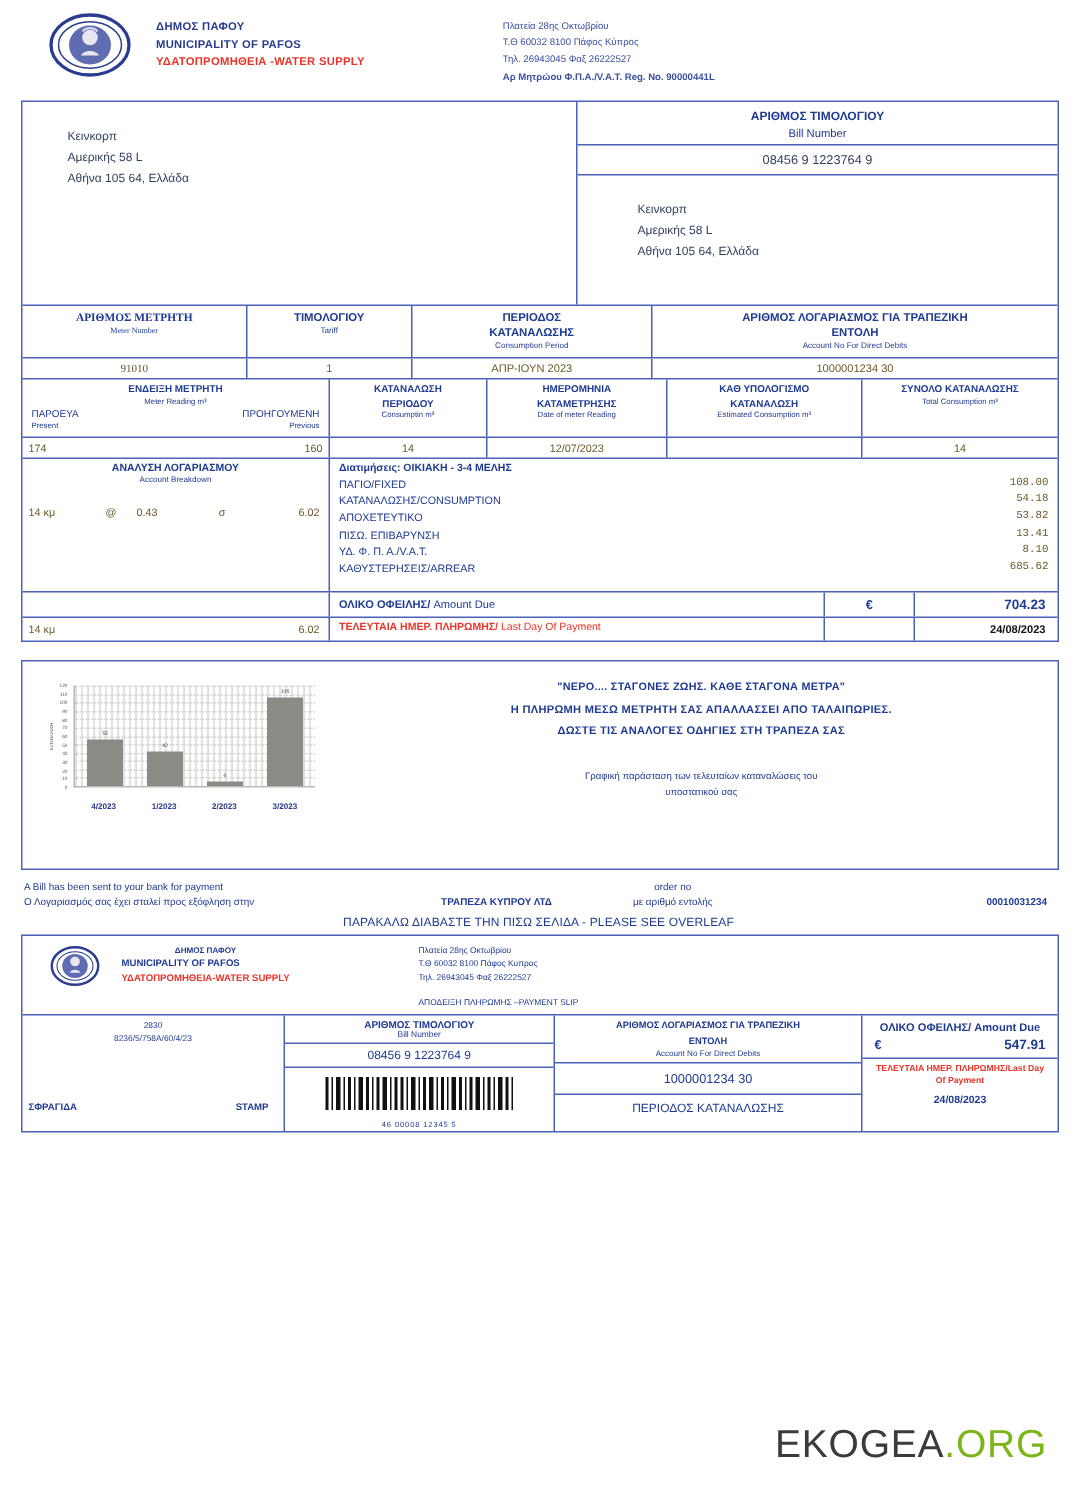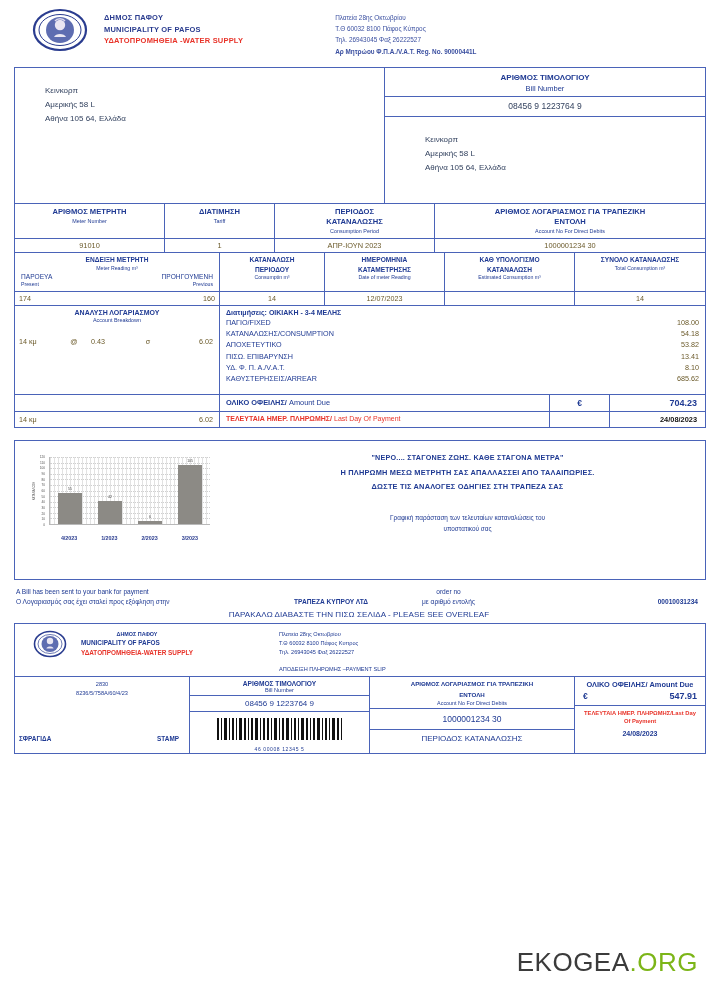--- a/index.html
+++ b/index.html
@@ -41,21 +41,21 @@
                  border-top:1px solid #4a63b8; border-bottom:1px solid #4a63b8; color:#33425f;}
   .billno .addr2 { padding:16px 0 0 40px; line-height:1.75; }
   .billno .addr2 div { font-size:8px; color:#33425f; }
 
   
   .mh { display:flex; border-top:1px solid #4a63b8; }
   .mh > div { border-right:1px solid #4a63b8; padding:3px 2px 3px; text-align:center; }
   .mh > div:last-child { border-right:none; }
   .mh .gr { font-size:7.6px; font-weight:bold; line-height:1.35; }
   .mh .en { font-size:5.4px; line-height:1.5; }
-  .c1 { width:150px; } .c2 { width:110px; } .c3 { width:160px; } .c4 { flex:1; }
+  .c1 { width:150px;font-family:Liberation Serif, serif; } .c2 { width:110px; } .c3 { width:160px; } .c4 { flex:1; }
 
   .mv { display:flex; border-top:1px solid #4a63b8; }
   .mv > div { border-right:1px solid #4a63b8; text-align:center; font-size:7.4px; padding:2px 0; color:#6b5a2a; }
   .mv > div:last-child { border-right:none; }
 
   
   .rh { display:flex; border-top:1px solid #4a63b8; }
   .rh > div { border-right:1px solid #4a63b8; text-align:center; padding:2px 2px; }
   .rh > div:last-child { border-right:none; }
   .rh .gr { font-size:6.6px; font-weight:bold; line-height:1.4; }
@@ -77,21 +77,21 @@
   .bd-left .sub { text-align:center; font-size:5.4px; padding-top:1px; }
   .bd-left .calc { display:flex; font-size:7.2px; color:#6b5a2a; padding:14px 6px 0 4px; }
   .bd-left .calc span:nth-child(1){ width:38px; }
   .bd-left .calc span:nth-child(2){ width:34px; text-align:center;}
   .bd-left .calc span:nth-child(3){ width:42px; text-align:left;}
   .bd-left .calc span:nth-child(4){ width:30px; text-align:center;}
   .bd-left .calc span:nth-child(5){ flex:1; text-align:right;}
   .bd-right { flex:1; }
   .bd-right .tariff { font-size:7px; font-weight:bold; padding:3px 6px 1px; }
   .li { display:flex; justify-content:space-between; font-size:7.2px; padding:1.1px 6px; }
-  .li .amt { color:#6b5a2a; }
+  .li .amt { color:#6b5a2a;font-family:Liberation Mono, monospace; }
 
   .due { display:flex; border-top:1px solid #4a63b8; }
   .due .sp { width:205px; border-right:1px solid #4a63b8; }
   .due .lbl { flex:1; border-right:1px solid #4a63b8; font-size:7.4px; padding:3px 6px; }
   .due .eur { width:60px; border-right:1px solid #4a63b8; text-align:center; font-size:8.5px; font-weight:bold; padding:3px 0; }
   .due .val { width:95px; text-align:right; font-size:9px; font-weight:bold; padding:3px 8px 3px 0; }
   .due2 .lbl { color:#e8342a; font-weight:bold; font-size:7px; }
   .due2 .val { font-size:7.4px; }
   .due .calc2 { width:205px; border-right:1px solid #4a63b8; display:flex; font-size:7.2px; color:#6b5a2a; padding:3px 6px 0 4px;}
   .due .calc2 span:first-child{ flex:1; }
@@ -232,21 +232,21 @@
         </div>
       </div>
     </div>
 
     <div class="mh">
       <div class="c1">
         <div class="gr">ΑΡΙΘΜΟΣ ΜΕΤΡΗΤΗ</div>
         <div class="en">Meter Number</div>
       </div>
       <div class="c2">
-        <div class="gr">ΔΙΑΤΙΜΗΣΗ</div>
+        <div class="gr">ΤΙΜΟΛΟΓΙΟΥ</div>
         <div class="en">Tariff</div>
       </div>
       <div class="c3">
         <div class="gr">ΠΕΡΙΟΔΟΣ</div>
         <div class="gr">ΚΑΤΑΝΑΛΩΣΗΣ</div>
         <div class="en">Consumption   Period</div>
       </div>
       <div class="c4">
         <div class="gr">ΑΡΙΘΜΟΣ ΛΟΓΑΡΙΑΣΜΟΣ ΓΙΑ ΤΡΑΠΕΖΙΚΗ</div>
         <div class="gr">ΕΝΤΟΛΗ</div>

